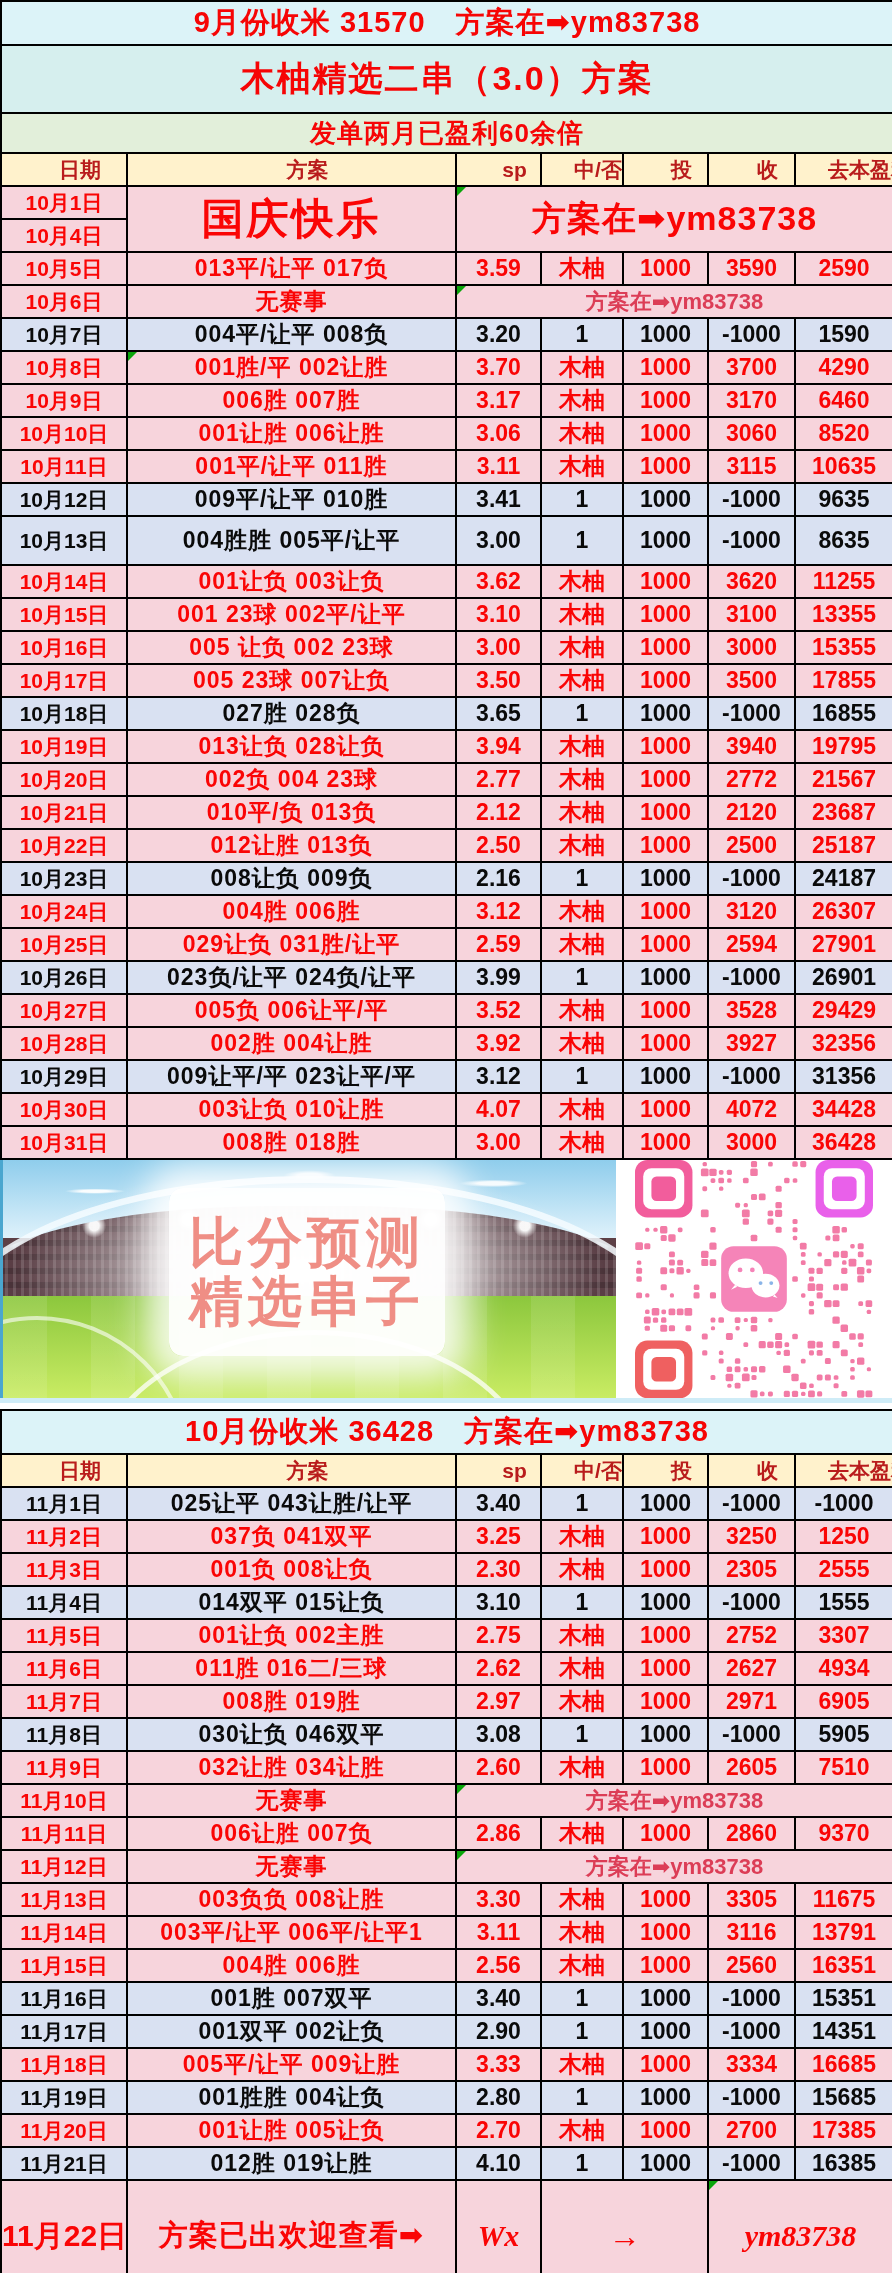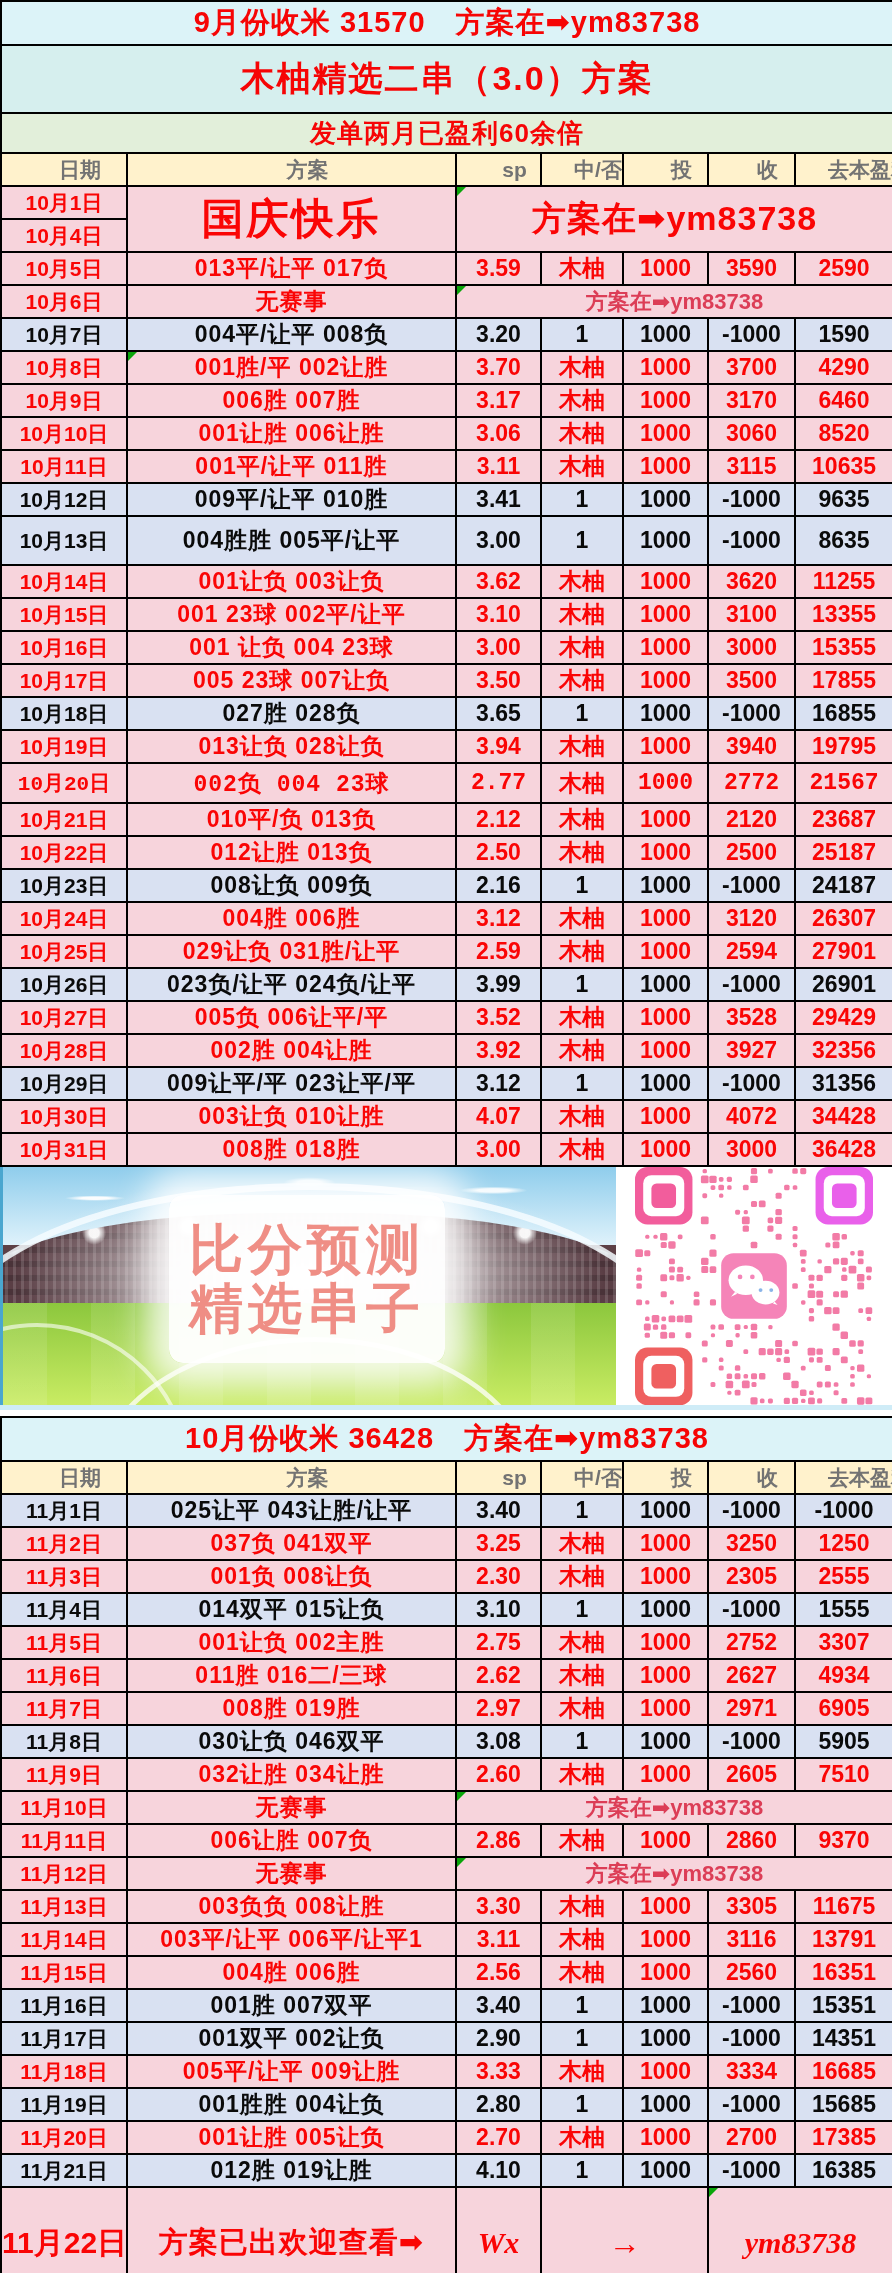--- a/index.html
+++ b/index.html
@@ -4,21 +4,21 @@
 <style>
   html,body{margin:0;padding:0;background:#fff;}
   body{width:892px;font-family:"Liberation Sans","DejaVu Sans",sans-serif;font-weight:bold;}
   .tbl{border-collapse:collapse;table-layout:fixed;width:892px;}
   .tbl td{border:2px solid #000;text-align:center;vertical-align:middle;padding:0;overflow:hidden;white-space:nowrap;}
   .c-date{width:126px}.c-plan{width:329px}.c-sp{width:85px}.c-res{width:82px}.c-stake{width:85px}.c-ret{width:87px}.c-profit{width:98px}
 
   tr.row-title1 td{height:42px;background:#dcf3f8;color:#f60505;font-size:29px;letter-spacing:1px;}
   tr.row-title2 td{height:66px;background:#d6efee;color:#f60505;font-size:34px;letter-spacing:2px;}
   tr.row-title3 td{height:38px;background:#e2efda;color:#f60505;font-size:26px;letter-spacing:1px;}
-  tr.row-head td{height:31px;background:#fff2cc;color:#737373;font-size:21px;padding-left:32px;}
+  tr.row-head td{height:31px;background:#fff2cc;color:#b91c1c;font-size:21px;padding-left:32px;}
 
   tr.win td,tr.norace td{background:#f7d4dc;color:#fa0505;}
   tr.lose td{background:#d9e1f2;color:#0a0a0a;}
   td.date{font-size:21px;}
   td.plan{font-size:23px;letter-spacing:1px;margin-left:17px;}
   td.num,td.res{font-size:23px;}
   tr.norace td.note{font-size:22px;color:#dc3d56;}
 
   td.holiday-plan{font-size:42px;color:#fb0202;letter-spacing:3px;}
   td.holiday-note{font-size:34px;color:#000;letter-spacing:1px;}
@@ -202,21 +202,21 @@
           <td class="date">10月15日</td>
           <td class="plan">001 23球 002平/让平</td>
           <td class="num">3.10</td>
           <td class="res">木柚</td>
           <td class="num">1000</td>
           <td class="num">3100</td>
           <td class="num">13355</td>
         </tr>
         <tr class="win" style="height: 33px;">
           <td class="date">10月16日</td>
-          <td class="plan">001 让负 004 23球</td>
+          <td class="plan">005 让负 002 23球</td>
           <td class="num">3.00</td>
           <td class="res">木柚</td>
           <td class="num">1000</td>
           <td class="num">3000</td>
           <td class="num">15355</td>
         </tr>
         <tr class="win" style="height: 33px;">
           <td class="date">10月17日</td>
           <td class="plan">005 23球 007让负</td>
           <td class="num">3.50</td>
@@ -236,21 +236,21 @@
         </tr>
         <tr class="win" style="height: 33px;">
           <td class="date">10月19日</td>
           <td class="plan">013让负 028让负</td>
           <td class="num">3.94</td>
           <td class="res">木柚</td>
           <td class="num">1000</td>
           <td class="num">3940</td>
           <td class="num">19795</td>
         </tr>
-        <tr class="win" style="height: 40px; font-family: Liberation Mono, monospace;">
+        <tr class="win" style="height: 33px;">
           <td class="date">10月20日</td>
           <td class="plan">002负 004 23球</td>
           <td class="num">2.77</td>
           <td class="res">木柚</td>
           <td class="num">1000</td>
           <td class="num">2772</td>
           <td class="num">21567</td>
         </tr>
         <tr class="win" style="height: 33px;">
           <td class="date">10月21日</td>

